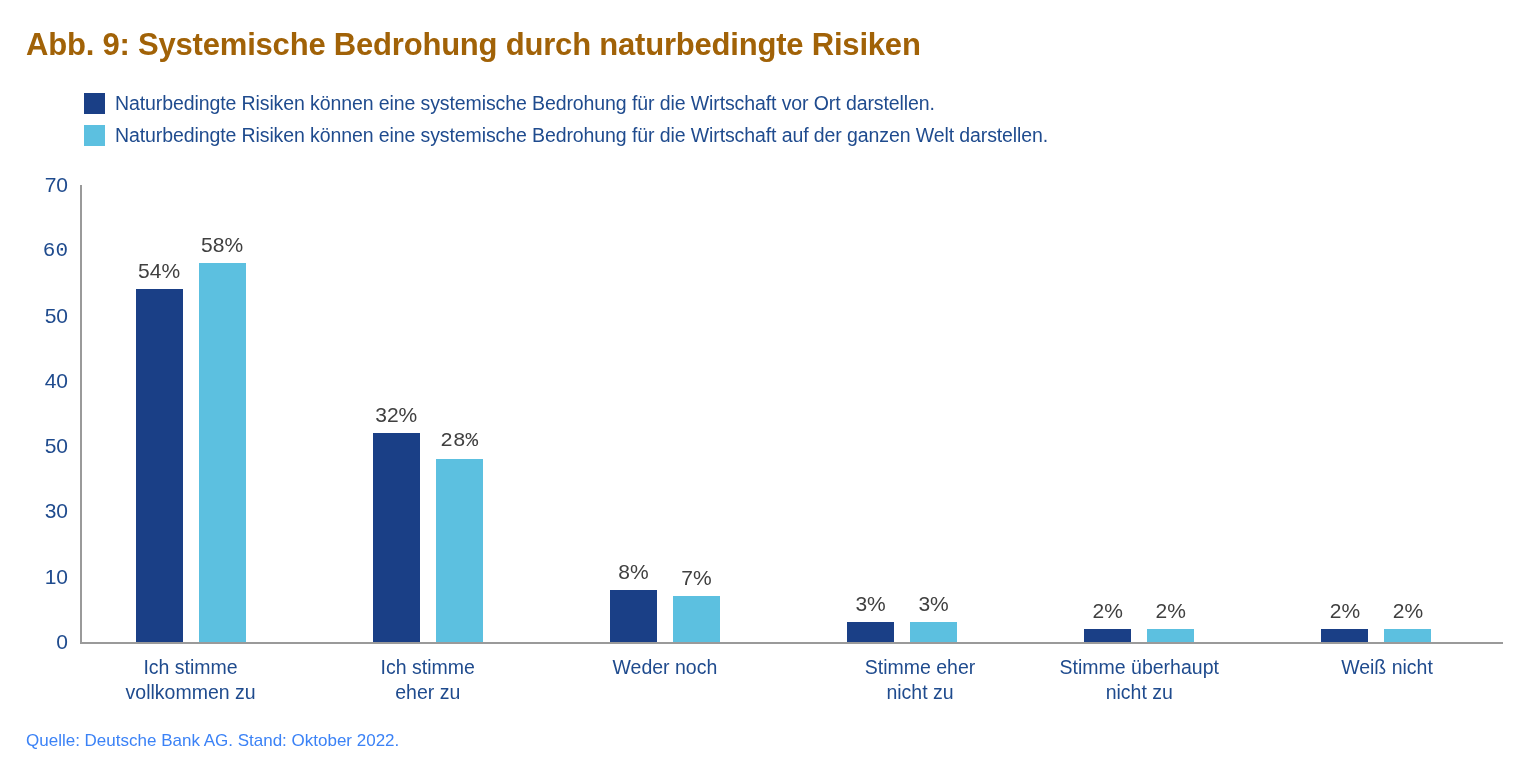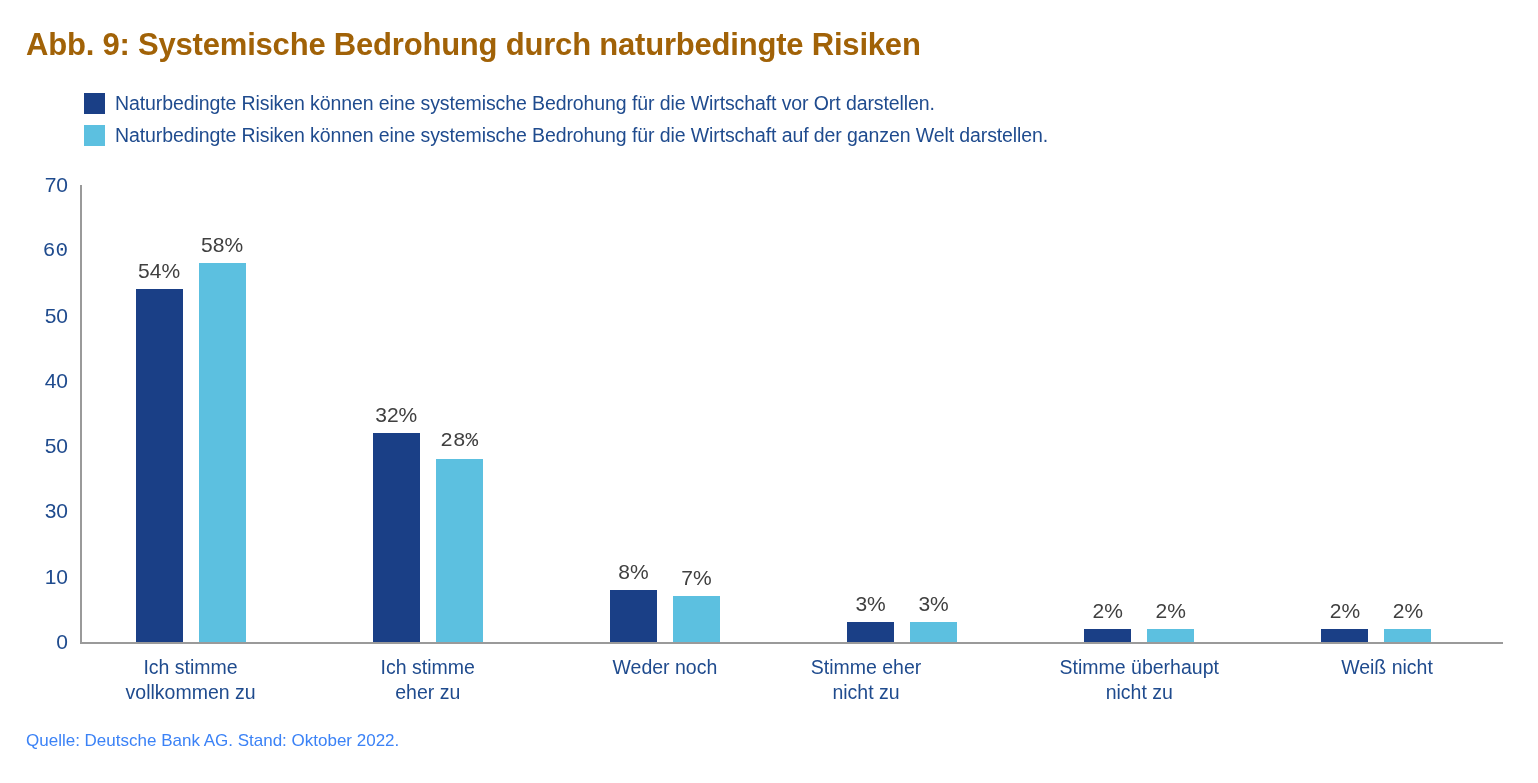--- a/index.html
+++ b/index.html
@@ -185,21 +185,21 @@
       <div class="bar-label" style="left: 1344.92px; top: 598.943px;">2%</div>
       <div class="bar series1" style="left: 1384.42px; width: 47px; height: 13.0571px; top: 628.943px; bottom: auto; position: absolute;"></div>
       <div class="bar-label" style="left: 1407.92px; top: 598.943px;">2%</div>
     </div>
   <div id="cat-layer">
       <div class="cat-label" style="left: 190.583px; top: 655px; width: 277.167px;">Ich stimme
 vollkommen zu</div>
       <div class="cat-label" style="left: 427.75px; top: 655px; width: 277.167px;">Ich stimme
 eher zu</div>
       <div class="cat-label" style="left: 664.917px; top: 655px; width: 277.167px;">Weder noch</div>
-      <div class="cat-label" style="left: 866px; top: 655px; width: 277.167px;">Stimme eher
+      <div class="cat-label" style="left: 920px; top: 655px; width: 277.167px;">Stimme eher
 nicht zu</div>
       <div class="cat-label" style="left: 1139.25px; top: 655px; width: 277.167px;">Stimme überhaupt
 nicht zu</div>
       <div class="cat-label" style="left: 1387px; top: 655px; width: 277.167px;">Weiß nicht</div>
     </div>
 </div>
 
 <div class="source">Quelle: Deutsche Bank AG. Stand: Oktober 2022.</div>
 
 </body></html>

